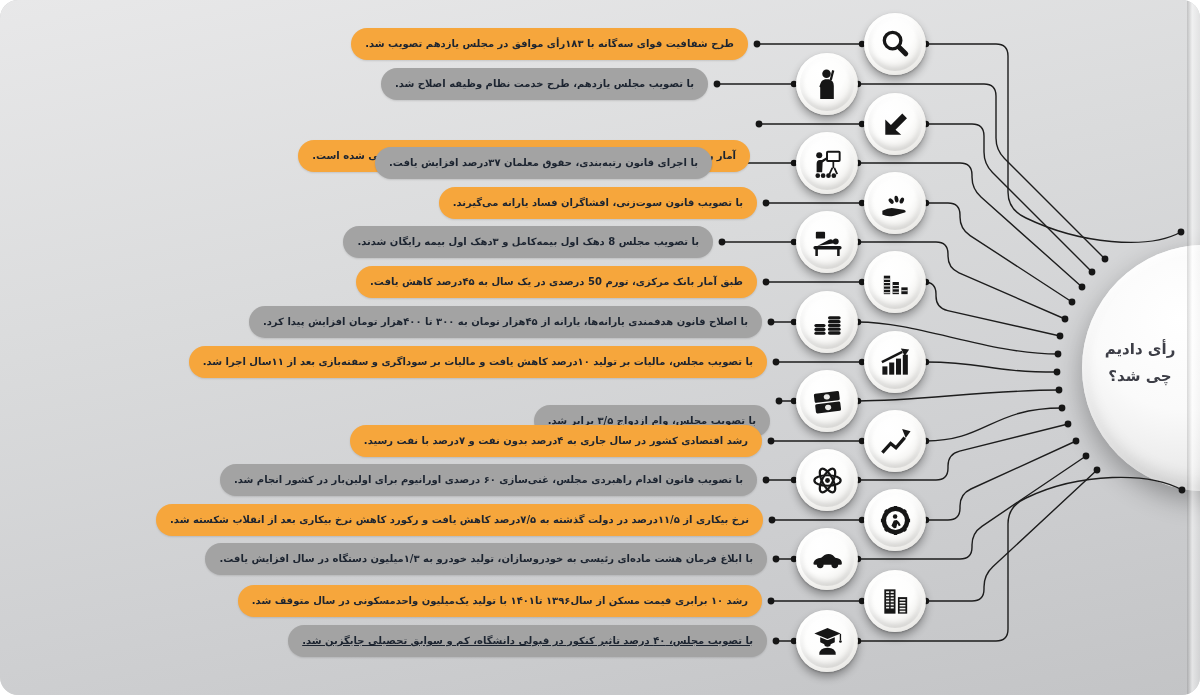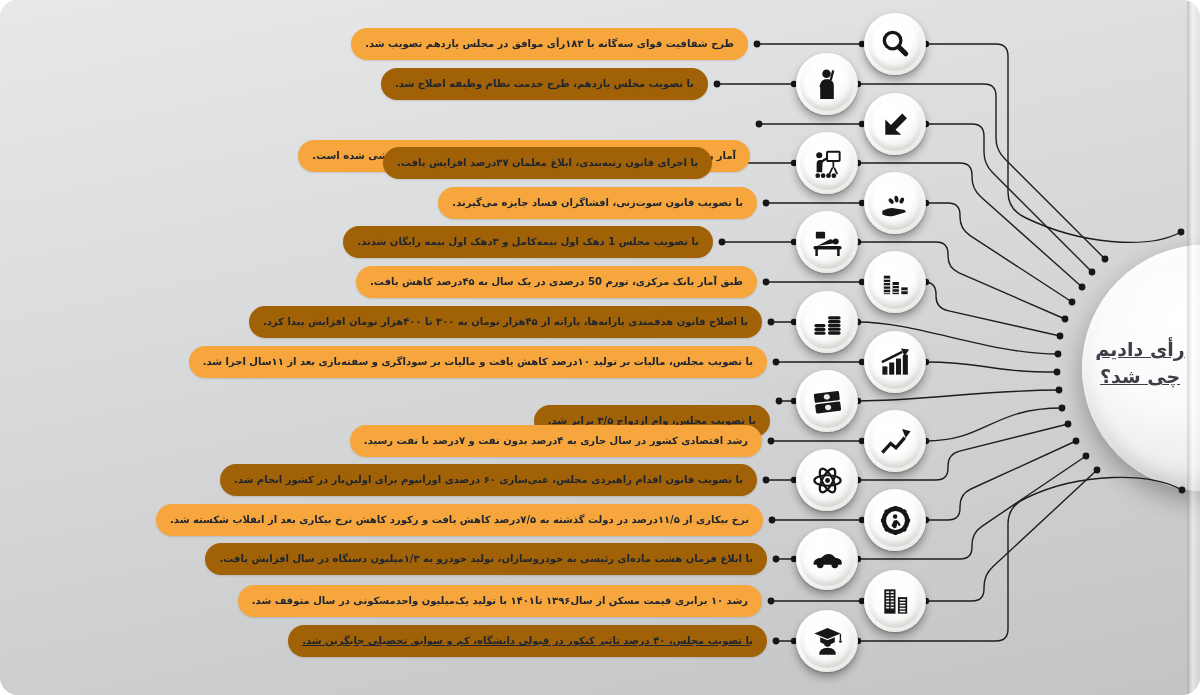--- a/index.html
+++ b/index.html
@@ -12,40 +12,40 @@
   }
   .bgshade{position:absolute;inset:0;border-radius:18px;
     background:linear-gradient(168deg,#e8e8e9 0%,#dadbdc 38%,#cfd0d2 68%,#c3c4c6 100%);}
   .big-circle{
     position:absolute;left:1082px;top:245px;width:246px;height:246px;border-radius:50%;z-index:1;
     background:radial-gradient(circle at 40% 30%,#ffffff 0%,#fafafa 40%,#eeeeee 62%,#dddddd 82%,#cdcdcd 100%);
     box-shadow:0 10px 26px rgba(0,0,0,.30), inset 0 5px 10px rgba(255,255,255,.95), inset 0 -9px 16px rgba(0,0,0,.10);
   }
   .big-title{
     position:absolute;left:1094px;top:336px;width:92px;z-index:5;
-    text-align:center;direction:rtl;font-weight:bold;font-size:19px;line-height:27px;color:#3d3e47;text-decoration:underline;
+    text-align:center;direction:rtl;font-weight:bold;font-size:15px;line-height:27px;color:#3d3e47;
   }
   svg.lines{position:absolute;left:0;top:0;z-index:2;}
   .icon{
     position:absolute;width:62px;height:62px;border-radius:50%;z-index:3;
     background:radial-gradient(circle at 38% 30%,#ffffff 0%,#fdfdfc 45%,#ecebe8 75%,#d6d4d0 100%);
     box-shadow:0 5px 9px rgba(0,0,0,.33),0 1px 2px rgba(0,0,0,.22);
     display:flex;align-items:center;justify-content:center;
   }
   .icon::after{content:"";position:absolute;inset:4px;border-radius:50%;
     box-shadow:inset 0 2px 4px rgba(255,255,255,.95), inset 0 -3px 6px rgba(0,0,0,.14);}
   .icon svg{width:35px;height:35px;position:relative;}
   .banner{
     position:absolute;height:32px;border-radius:16px;z-index:4;
     direction:rtl;white-space:nowrap;
     font-size:10px;font-weight:bold;line-height:32px;color:#1c2430;
     padding:0 14px;box-shadow:0 1px 2px rgba(0,0,0,.12);
   }
   .banner.dark{background:#f6a63c;}
-  .banner.light{background:#a16207;}
+  .banner.light{background:#a3a3a3;}
   .edge-strip{
     position:absolute;right:0;top:0;bottom:0;width:13px;z-index:6;
     background:linear-gradient(90deg,rgba(90,90,90,.22) 0,rgba(255,255,255,.55) 40%,rgba(235,235,235,.35) 100%);
   }
 </style>
 </head>
 <body>
 
 <div class="poster">
   <div class="bgshade"></div>
@@ -155,23 +155,23 @@
 
   <div class="big-title">
     <div>رأی دادیم</div>
     <div>چی شد؟</div>
   </div>
 
   <div id="bannerLayer">
       <div class="banner dark" style="right: 452px; top: 28px;">طرح شفافیت قوای سه‌گانه با ۱۸۳رأی موافق در مجلس یازدهم تصویب شد.</div>
       <div class="banner light" style="right: 492px; top: 68px;">با تصویب مجلس یازدهم، طرح خدمت نظام وظیفه اصلاح شد.</div>
       <div class="banner dark" style="right: 450px; top: 108px; margin-top: 32px;">آمار رسمی می‌گوید ضریب جینی به عنوان مهم‌ترین شاخص عدالت، کاهشی شده است.</div>
-      <div class="banner light" style="right: 488px; top: 147px;">با اجرای قانون رتبه‌بندی، ابلاغ معلمان ۳۷درصد افزایش یافت.</div>
-      <div class="banner dark" style="right: 443px; top: 187px;">با تصویب قانون سوت‌زنی، افشاگران فساد جایزه می‌گیرند.</div>
-      <div class="banner light" style="right: 487px; top: 226px;">با تصویب مجلس 1 دهک اول بیمه‌کامل و ۳دهک اول بیمه رایگان شدند.</div>
+      <div class="banner light" style="right: 488px; top: 147px;">با اجرای قانون رتبه‌بندی، حقوق معلمان ۳۷درصد افزایش یافت.</div>
+      <div class="banner dark" style="right: 443px; top: 187px;">با تصویب قانون سوت‌زنی، افشاگران فساد یارانه می‌گیرند.</div>
+      <div class="banner light" style="right: 487px; top: 226px;">با تصویب مجلس 8 دهک اول بیمه‌کامل و ۳دهک اول بیمه رایگان شدند.</div>
       <div class="banner dark" style="right: 443px; top: 266px;">طبق آمار بانک مرکزی، تورم 50 درصدی در یک سال به ۴۵درصد کاهش یافت.</div>
       <div class="banner light" style="right: 438px; top: 306px;">با اصلاح قانون هدفمندی یارانه‌ها، یارانه از ۴۵هزار تومان به ۳۰۰ تا ۴۰۰هزار تومان افزایش پیدا کرد.</div>
       <div class="banner dark" style="right: 433px; top: 346px;">با تصویب مجلس، مالیات بر تولید ۱۰درصد کاهش یافت و مالیات بر سوداگری و سفته‌بازی بعد از ۱۱سال اجرا شد.</div>
       <div class="banner light" style="right: 430px; top: 385px; margin-top: 20px;">با تصویب مجلس، وام ازدواج ۳/۵ برابر شد.</div>
       <div class="banner dark" style="right: 438px; top: 425px;">رشد اقتصادی کشور در سال جاری به ۴درصد بدون نفت و ۷درصد با نفت رسید.</div>
       <div class="banner light" style="right: 443px; top: 464px;">با تصویب قانون اقدام راهبردی مجلس، غنی‌سازی ۶۰ درصدی اورانیوم برای اولین‌بار در کشور انجام شد.</div>
       <div class="banner dark" style="right: 437px; top: 504px;">نرخ بیکاری از ۱۱/۵درصد در دولت گذشته به ۷/۵درصد کاهش یافت و رکورد کاهش نرخ بیکاری بعد از انقلاب شکسته شد.</div>
       <div class="banner light" style="right: 433px; top: 543px;">با ابلاغ فرمان هشت ماده‌ای رئیسی به خودروسازان، تولید خودرو به ۱/۳میلیون دستگاه در سال افزایش یافت.</div>
       <div class="banner dark" style="right: 438px; top: 585px;">رشد ۱۰ برابری قیمت مسکن از سال۱۳۹۶ تا۱۴۰۱ با تولید یک‌میلیون واحدمسکونی در سال متوقف شد.</div>
       <div class="banner light" style="right: 433px; top: 625px; text-decoration: underline;">با تصویب مجلس، ۴۰ درصد تاثیر کنکور در قبولی دانشگاه، کم و سوابق تحصیلی جایگزین شد.</div>

